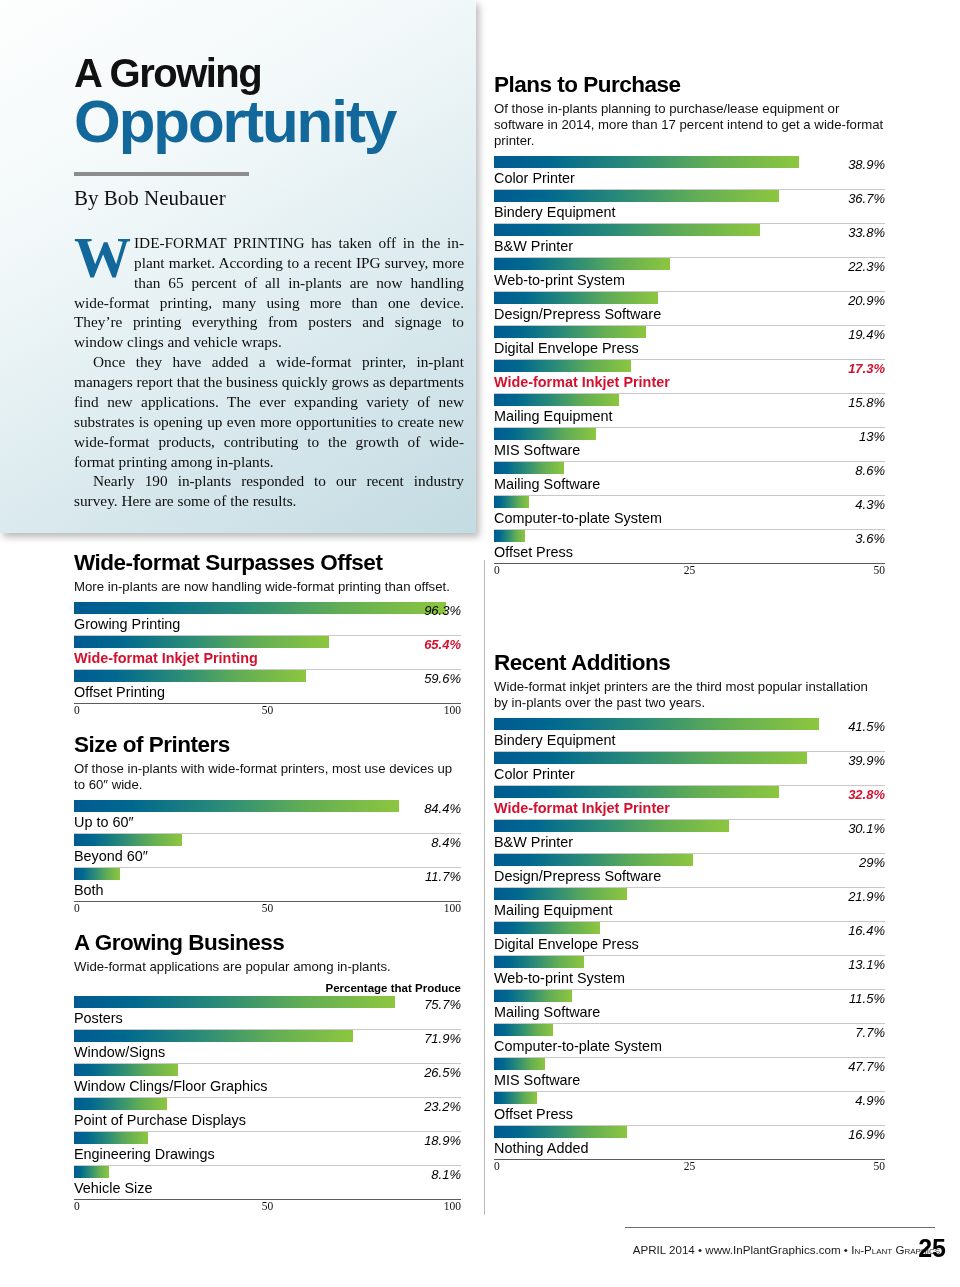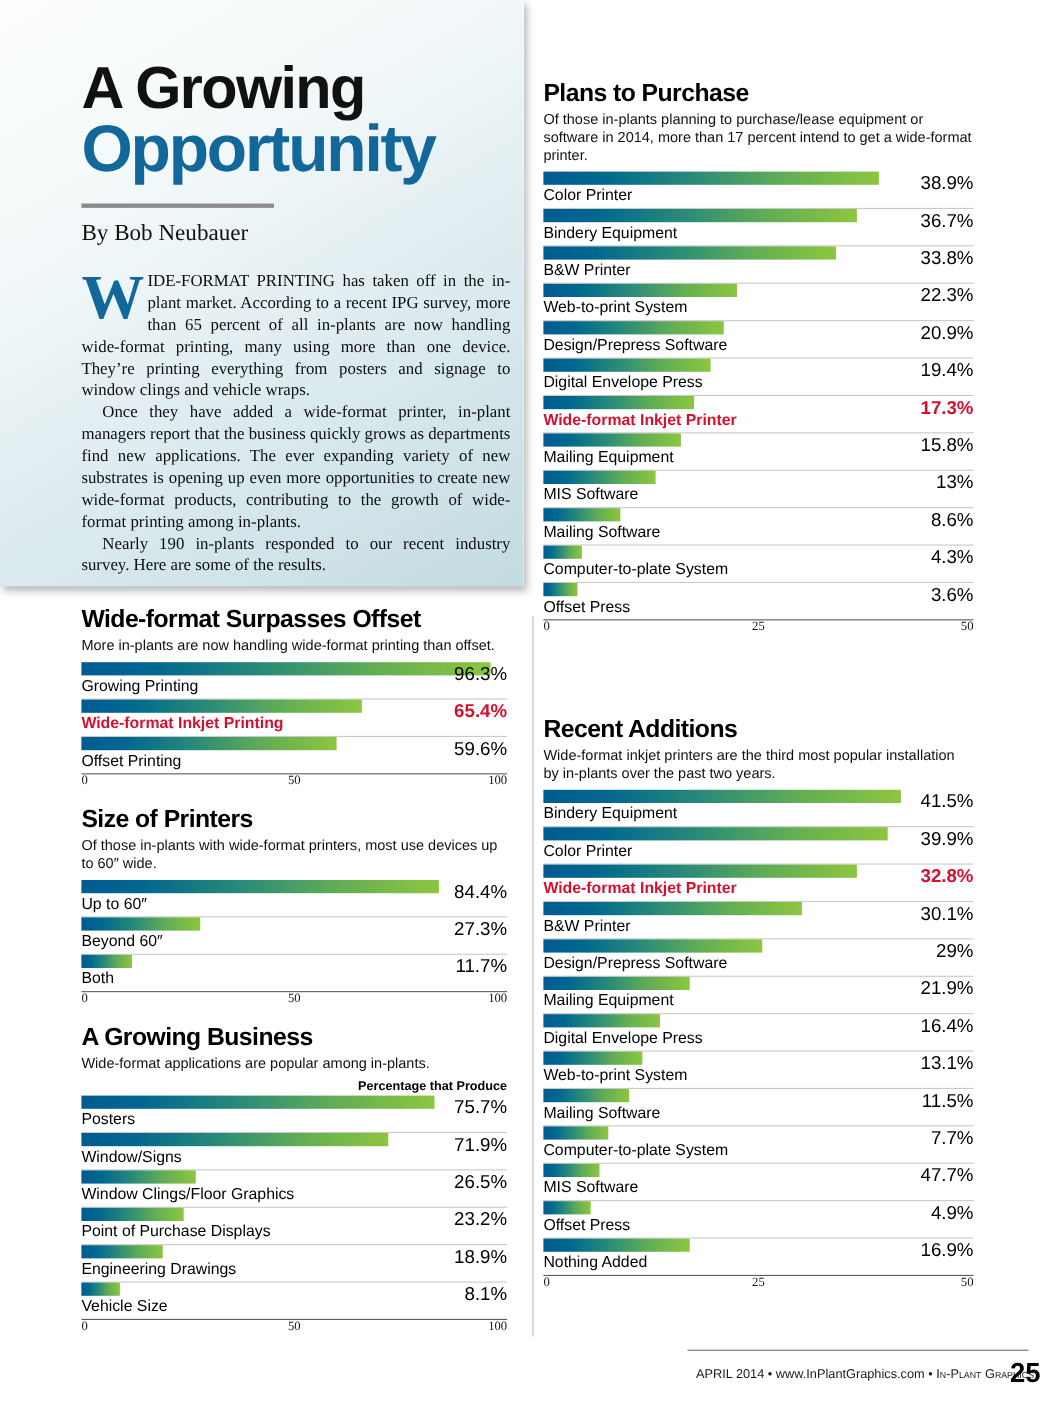--- a/index.html
+++ b/index.html
@@ -17,21 +17,21 @@
 
   
   .intro-panel{
     position:absolute;left:0;top:0;width:476px;height:533px;
     background:linear-gradient(150deg,#fdfefe 0%,#f2f8f9 32%,#dbeaee 65%,#c3dbe2 100%);
     box-shadow:3px 4px 7px rgba(0,0,0,.28);
   }
   .intro-inner{position:absolute;left:74px;top:0;width:390px;}
 
   .headline{margin:0;padding-top:55px;line-height:.93;}
-  .hl1{display:block;font-size:54px;font-weight:bold;color:#111;letter-spacing:-1.5px;}
+  .hl1{display:block;font-size:40px;font-weight:bold;color:#111;letter-spacing:-1.5px;}
   .hl2{display:block;font-size:60px;font-weight:bold;color:#12679b;letter-spacing:-2px;margin-top:2px;}
   .byline-rule{width:175px;height:4px;background:#8d8d8d;margin:22px 0 10px 0;}
   .byline{font-family:"Liberation Serif",serif;font-size:21px;color:#111;margin:0 0 22px 0;}
 
   .body-copy{
     font-family:"Liberation Serif",serif;font-size:15.3px;line-height:1.30;
     text-align:justify;color:#0d0d0d;
   }
   .body-copy p{margin:0;text-indent:19px;}
   .body-copy p.first{text-indent:0;}
@@ -46,21 +46,21 @@
   .ch-sub{font-size:13.2px;line-height:1.20;margin:0 0 7px 0;color:#111;}
   .ch-collabel{font-size:11.5px;font-weight:bold;text-align:right;margin:0 0 2px 0;}
 
   .rows{border-top:none;}
   .row{position:relative;border-bottom:1px solid #c9c9c9;}
   .row:last-child{border-bottom:none;}
   .bar{height:12px;background:linear-gradient(to right,#005b91 0%,#00688f 18%,#2a8b78 45%,#63ae54 72%,#8dc63f 100%);}
   .rlabel{
     position:relative;font-size:14.4px;padding:1px 0 2px 0;line-height:1.25;
   }
-  .rval{position:absolute;right:0;top:1px;font-size:17px;}
+  .rval{position:absolute;right:0;top:1px;font-size:13px;font-style:italic;}
   .hi .rlabel,.hi .rval{color:#d3112f;font-weight:bold;}
 
   .axis{position:relative;height:15px;border-top:1px solid #5b5b5b;margin-top:0;}
   .axis span{position:absolute;top:0px;font-size:11.5px;font-family:"Liberation Serif",serif;color:#111;}
   .ax0{left:0;}
   .axm{left:50%;transform:translateX(-50%);}
   .ax1{right:0;}
 
   
   .footer-rule{position:absolute;left:625px;top:1227px;width:310px;height:1px;background:#6e6e6e;}
@@ -124,21 +124,21 @@
       <div class="ch-sub">Of those in-plants with wide-format printers, most use devices up to 60″ wide.</div>
       <div class="rows">
         <div class="row">
           <div class="bar" style="width:84%;"></div>
           <div class="rlabel">Up to 60″</div>
           <div class="rval">84.4%</div>
         </div>
         <div class="row">
           <div class="bar" style="width:28%;"></div>
           <div class="rlabel">Beyond 60″</div>
-          <div class="rval">27.3%</div>
+          <div class="rval">8.4%</div>
         </div>
         <div class="row">
           <div class="bar" style="width:12%;"></div>
           <div class="rlabel">Both</div>
           <div class="rval">11.7%</div>
         </div>
       </div>
       <div class="axis">
         <span class="ax0">0</span>
         <span class="axm">50</span>

